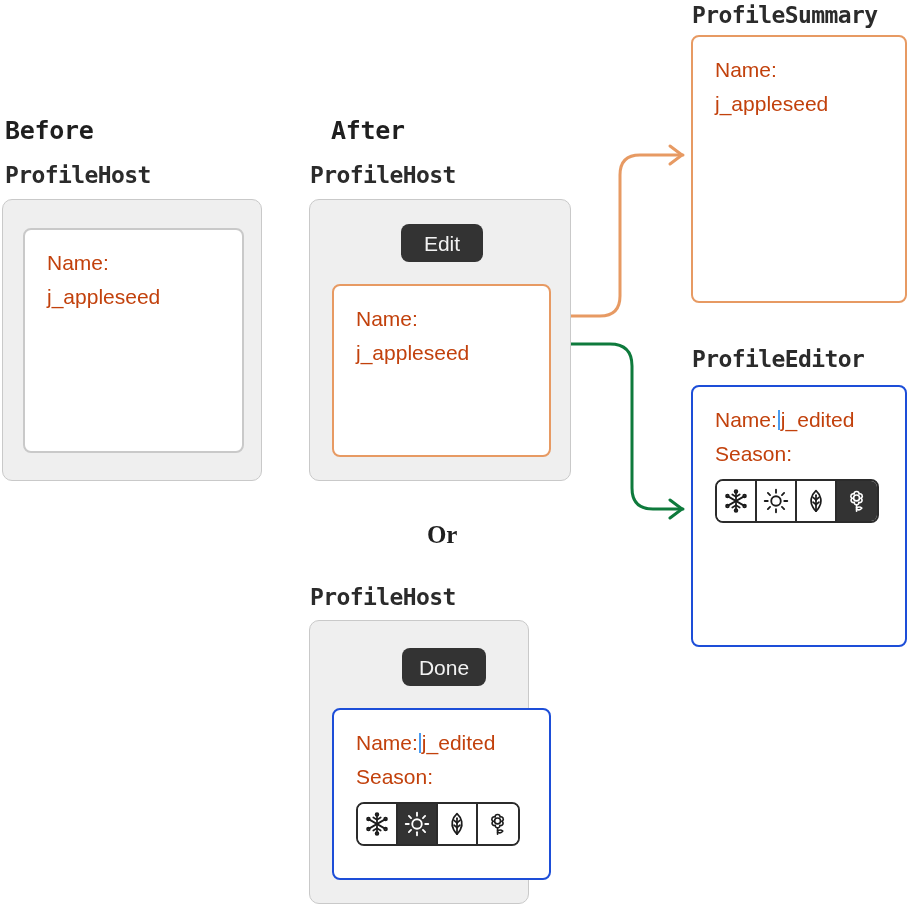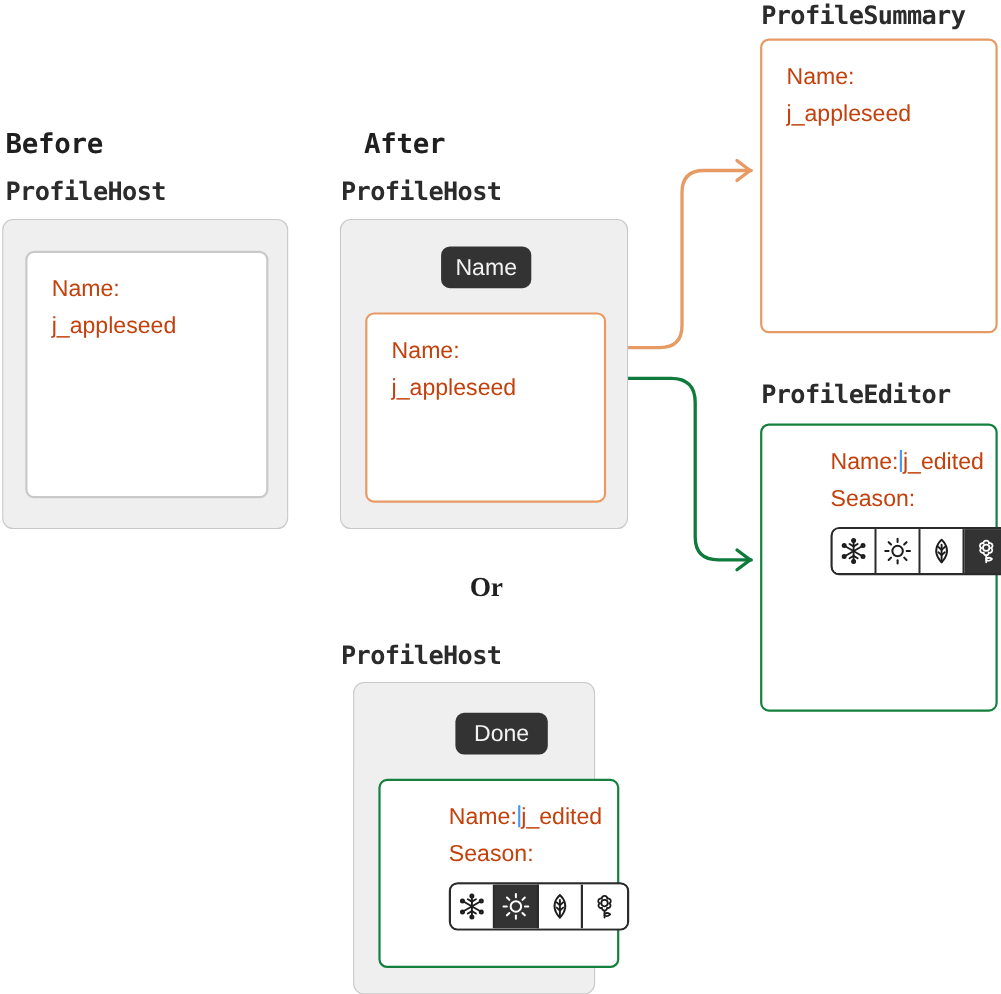--- a/index.html
+++ b/index.html
@@ -54,21 +54,21 @@
 
   
   .card {
     position: absolute;
     background: #ffffff;
     box-sizing: border-box;
     border-radius: 8px;
   }
   .card.neutral { border: 2px solid #c9c9c9; }
   .card.orange  { border: 2px solid #e79a63; }
-  .card.green   { border: 2px solid #15803d; padding-left: 40px; }
+  .card.green   { border: 2px solid #1d4ed8; }
 
   .card-body {
     padding: 16px 0 0 22px;
   }
   .field-line {
     font-family: "Liberation Sans", sans-serif;
     font-size: 21px;
     color: #c2410c;
     line-height: 1.62;
     white-space: nowrap;
@@ -158,34 +158,34 @@
         <div class="field-line">Name:</div>
         <div class="field-line">j_appleseed</div>
       </div>
     </div>
   </div>
 
   <div class="label-bold" style="left:310px; top:116px;margin-left:21px;">After</div>
   <div class="label-mono" style="left:310px; top:162px;">ProfileHost</div>
 
   <div class="host" style="left:309px; top:199px; width:262px; height:282px;">
-    <button class="pill-button" style="left:91px; top:24px; width:82px; height:38px;">Name</button>
+    <button class="pill-button" style="left:91px; top:24px; width:82px; height:38px;">Edit</button>
 
     <div class="card orange" style="left:22px; top:84px; width:219px; height:173px;">
       <div class="card-body">
         <div class="field-line">Name:</div>
         <div class="field-line">j_appleseed</div>
       </div>
     </div>
   </div>
 
   <div class="label-bold" style="left:427px; top:521px;font-family:Liberation Serif, serif;">Or</div>
   <div class="label-mono" style="left:310px; top:584px;">ProfileHost</div>
 
-  <div class="host" style="left:309px; top:620px; width:220px; height:284px;margin-left:12px;">
+  <div class="host" style="left:309px; top:620px; width:220px; height:284px;">
     <button class="pill-button" style="left:92px; top:27px; width:84px; height:38px;">Done</button>
 
     <div class="card green" style="left:22px; top:87px; width:219px; height:172px;">
       <div class="card-body">
         <div class="field-line">
           <span>Name:</span><span class="caret"></span><span>j_edited</span>
         </div>
         <div class="field-line">Season:</div>
 
         <div class="segmented">

